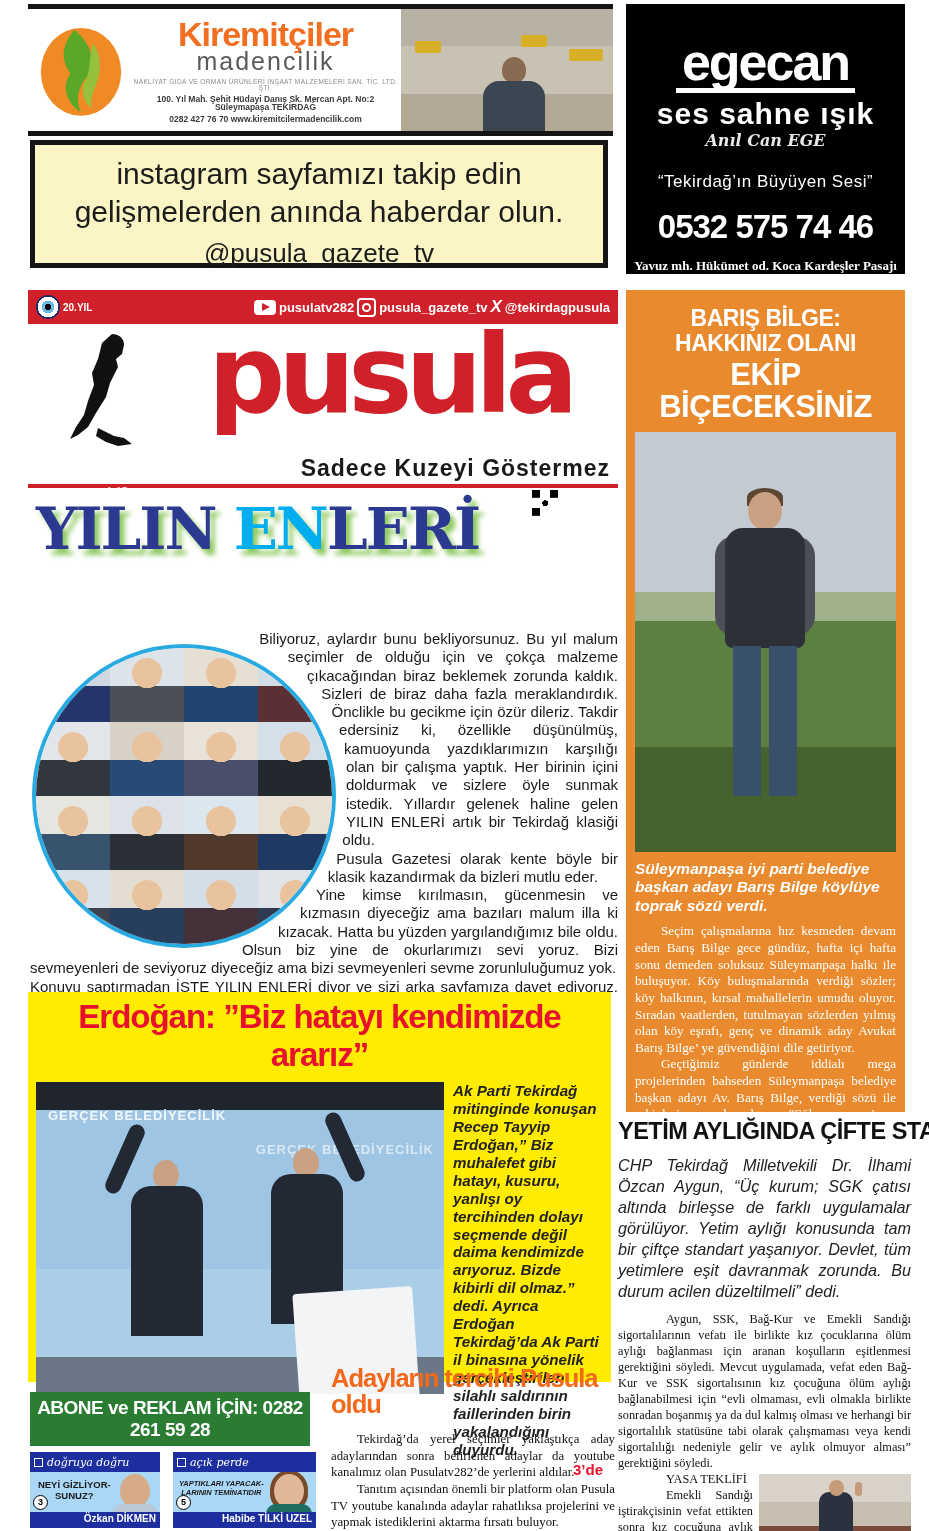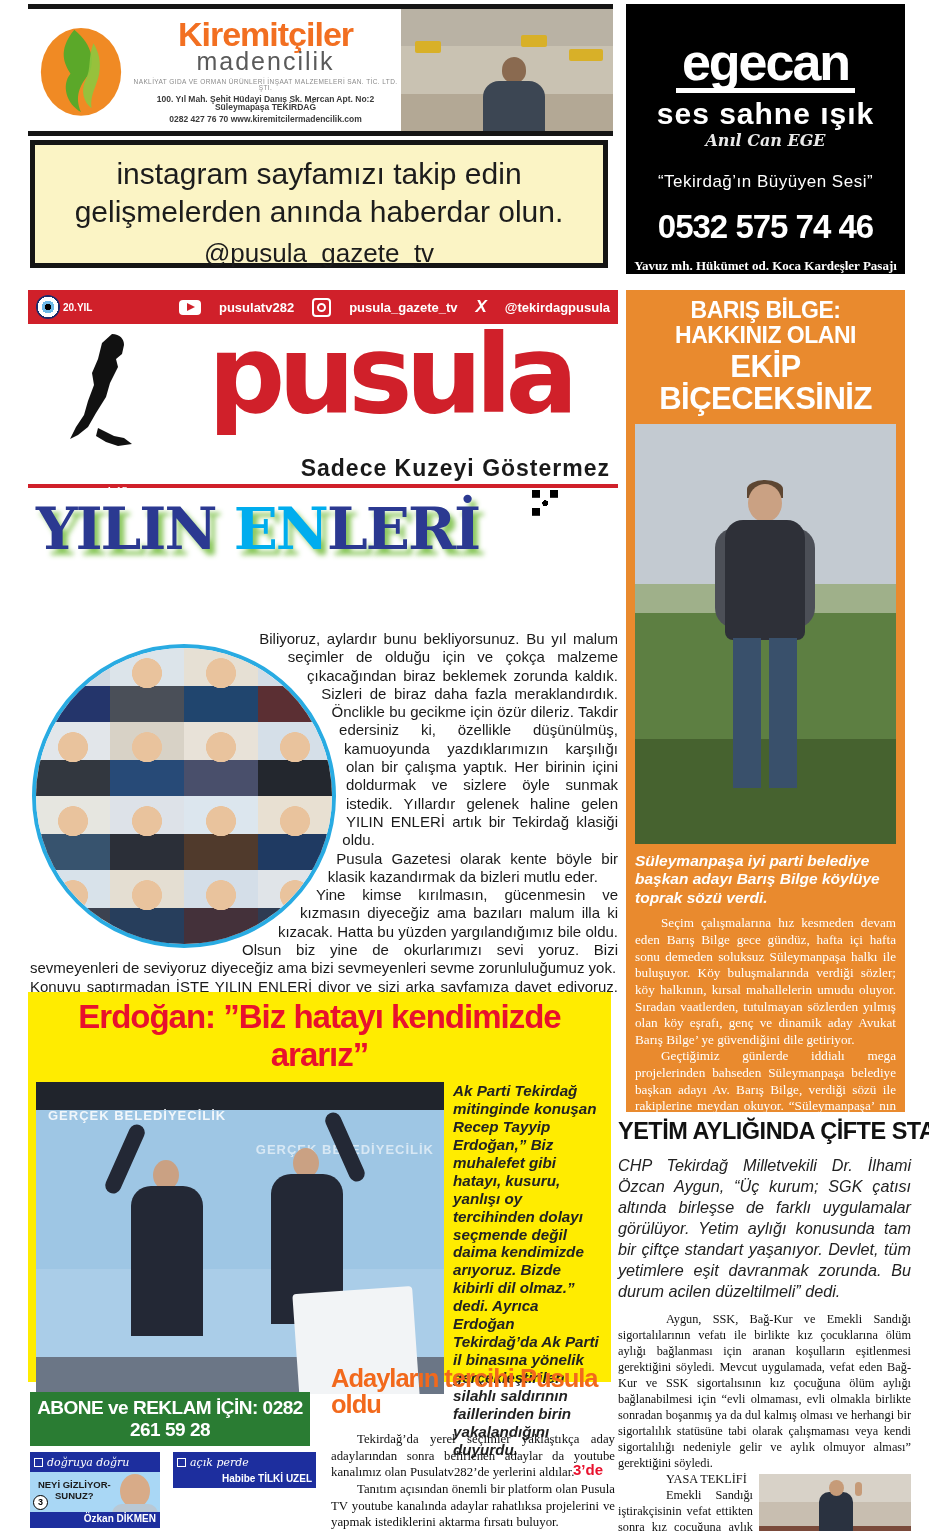--- a/index.html
+++ b/index.html
@@ -39,21 +39,21 @@
             box-sizing:border-box;text-align:center;color:#1c1c1c;padding-top:10px;}
   .instaban .l{font-size:30px;line-height:1.25;}
   .instaban .h{font-size:26px;margin-top:8px;}
 
   
   .masthead{left:28px;top:290px;width:590px;height:198px;background:#D0202A;}
   .mh-top{height:34px;display:flex;align-items:center;color:#fff;padding:0 8px;}
   .eye{width:24px;height:24px;border-radius:50%;
        background:radial-gradient(circle,#000 0 18%,#6db9e8 18% 38%,#fff 38% 60%,#1b2a6b 60%);}
   .mh-20yil{font-size:10px;font-weight:bold;margin-left:3px;}
-  .mh-social{margin-left:auto;display:flex;align-items:center;gap:18px;font-size:13px;font-weight:bold;}
+  .mh-social{margin-left:auto;display:flex;align-items:center;gap:3px;font-size:13px;font-weight:bold;}
   .yt{width:22px;height:15px;background:#fff;border-radius:4px;position:relative;}
   .yt:before{content:"";position:absolute;left:8px;top:3.5px;border-left:8px solid #D0202A;
              border-top:4px solid transparent;border-bottom:4px solid transparent;}
   .ig{width:15px;height:15px;border:2px solid #fff;border-radius:4px;position:relative;}
   .ig:before{content:"";position:absolute;left:3px;top:3px;width:5px;height:5px;border:2px solid #fff;border-radius:50%;}
   .xicon{font-size:17px;font-weight:900;font-style:italic;}
   .mh-mid{height:160px;background:#fff;position:relative;overflow:hidden;}
   .pusula-logo{position:absolute;left:180px;top:-12px;font-size:108px;font-weight:900;color:#D0202A;
                letter-spacing:-7px;font-family:"DejaVu Sans",sans-serif;}
   .mh-tagline{position:absolute;right:8px;bottom:2px;font-size:23px;font-weight:900;color:#1a1a1a;letter-spacing:1px;}
@@ -66,21 +66,21 @@
      background:linear-gradient(90deg,#000 0 30%,transparent 30% 70%,#000 70%) top/100% 30% no-repeat,
                 linear-gradient(90deg,#000 0 30%,transparent 30%) bottom/100% 30% no-repeat,
                 radial-gradient(#000 0 40%,transparent 41%) center/40% 40% no-repeat;}
   .mh-price{font-size:13px;font-weight:bold;}
 
   
   .ata{position:absolute;left:40px;top:8px;}
 
   
   .orange-panel{left:626px;top:290px;width:279px;height:822px;background:#E98A2E;
-                padding:8px 9px;box-sizing:border-box;color:#fff;}
+                padding:16px 9px;box-sizing:border-box;color:#fff;}
   .bb-kicker{font-size:23px;font-weight:900;letter-spacing:-.5px;text-align:center;line-height:1.1;}
   .bb-head{font-size:31px;font-weight:900;letter-spacing:-.5px;text-align:center;line-height:1.05;margin-top:2px;}
   .bb-photo{width:100%;height:420px;margin-top:8px;position:relative;overflow:hidden;
             background:linear-gradient(#c3cad1 0 38%,#9fb08a 38% 45%,#5d7f42 45% 75%,#46622f 75%);}
   .bb-man{position:absolute;left:50%;top:60px;transform:translateX(-50%);width:110px;height:330px;}
   .bb-man .head{position:absolute;left:37px;top:0;width:34px;height:38px;border-radius:50%;background:#caa183;}
   .bb-man .hair{position:absolute;left:36px;top:-4px;width:36px;height:18px;border-radius:50% 50% 0 0;background:#5d4632;}
   .bb-man .vest{position:absolute;left:14px;top:36px;width:80px;height:120px;border-radius:18px 18px 8px 8px;background:#2e3038;}
   .bb-man .arms{position:absolute;left:4px;top:44px;width:100px;height:100px;border-radius:20px;
                 background:linear-gradient(90deg,#4c4f57 0 18%,transparent 18% 82%,#4c4f57 82%);}
@@ -359,20 +359,29 @@
         </div>
       <div class="ma-num">3</div>
     </div>
     <div class="ma-foot">Özkan DİKMEN</div>
   </div>
   <div class="miniad ma2">
     <div class="ma-head">
       <span class="ma-box"></span>
       <span>açık perde</span>
     </div>
+    <div class="ma-body">
+      <div class="ma-text">YAPTIKLARI YAPACAK- LARININ TEMİNATIDIR</div>
+      <div class="ma-photo">
+          <div class="hair"></div>
+          <div class="head"></div>
+          <div class="body"></div>
+        </div>
+      <div class="ma-num">5</div>
+    </div>
     <div class="ma-foot">Habibe TİLKİ UZEL</div>
   </div>
 
   <div class="abs adaylar">
     <div class="aday-head">Adayların tercihi Pusula oldu</div>
     <div class="aday-body">
       <p>Tekirdağ’da yerel seçimler yaklaştıkça aday adaylarından sonra belirlenen adaylar da youtube kanalımız olan Pusulatv282’de yerlerini aldılar.</p>
       <p>Tanıtım açısından önemli bir platform olan Pusula TV youtube kanalında adaylar rahatlıksa projelerini ve yapmak istediklerini aktarma fırsatı buluyor.</p>
       <p>Gerek Dört Teker Muhabbet, gerekse normal röportajlarla seçmenlerine ulaşmak isteyen adayların tercihinden dolayı teşekkür ederiz.</p>
     </div>

